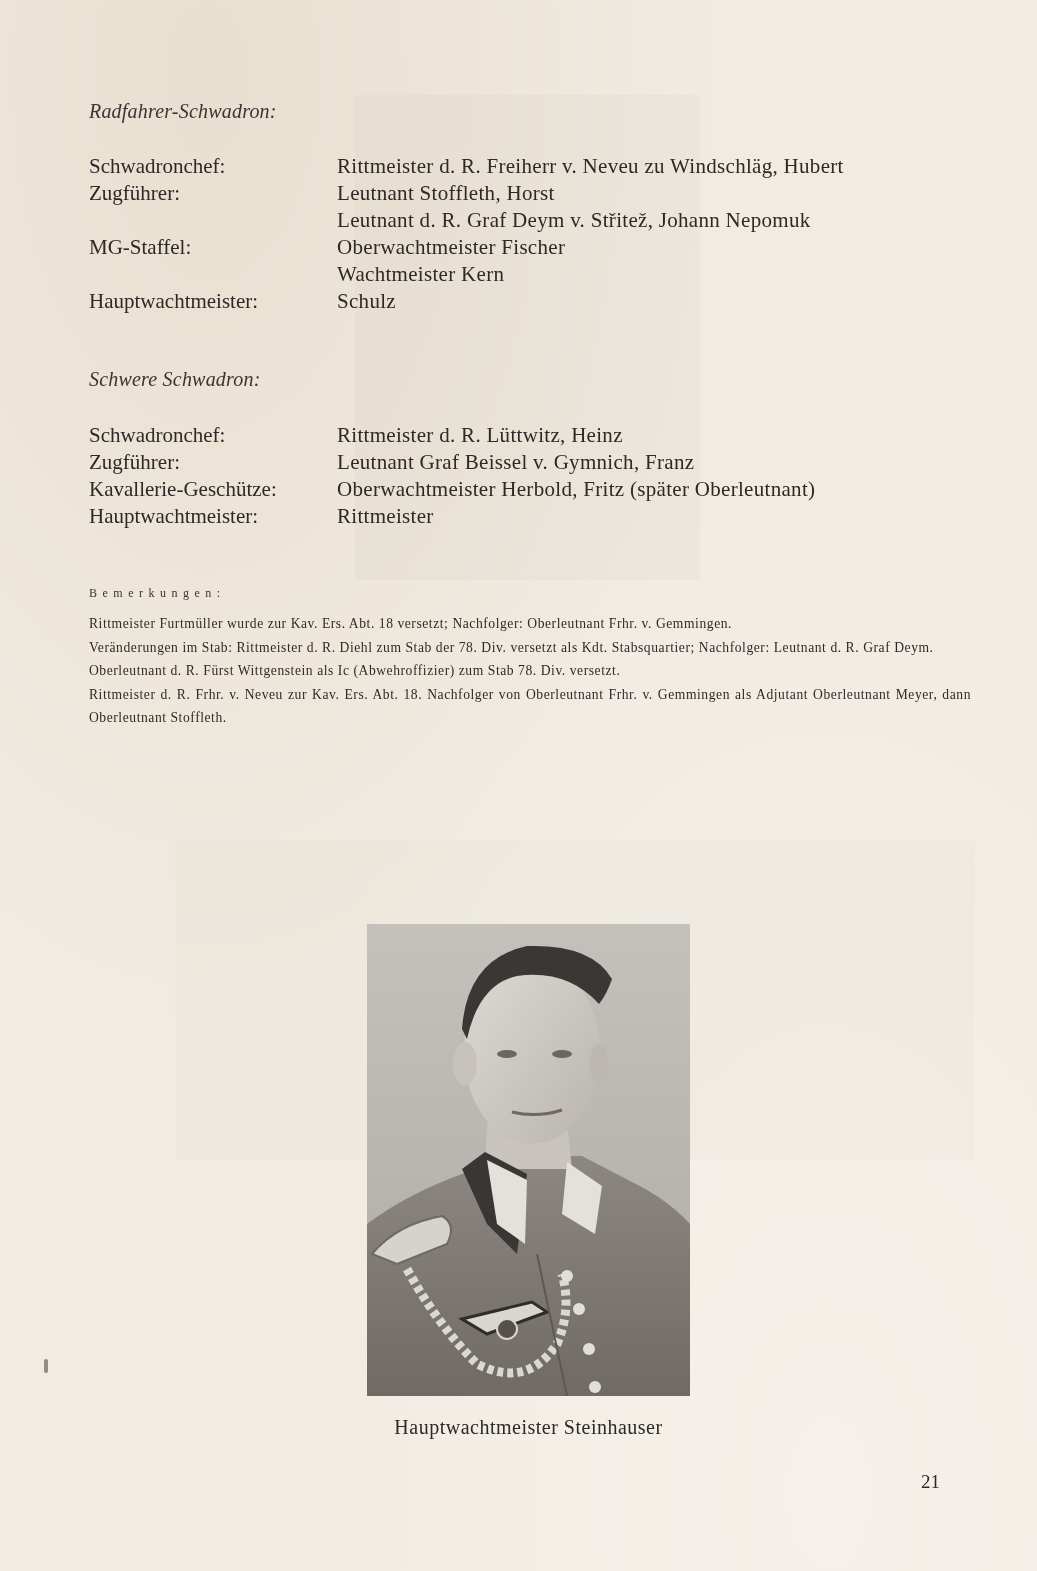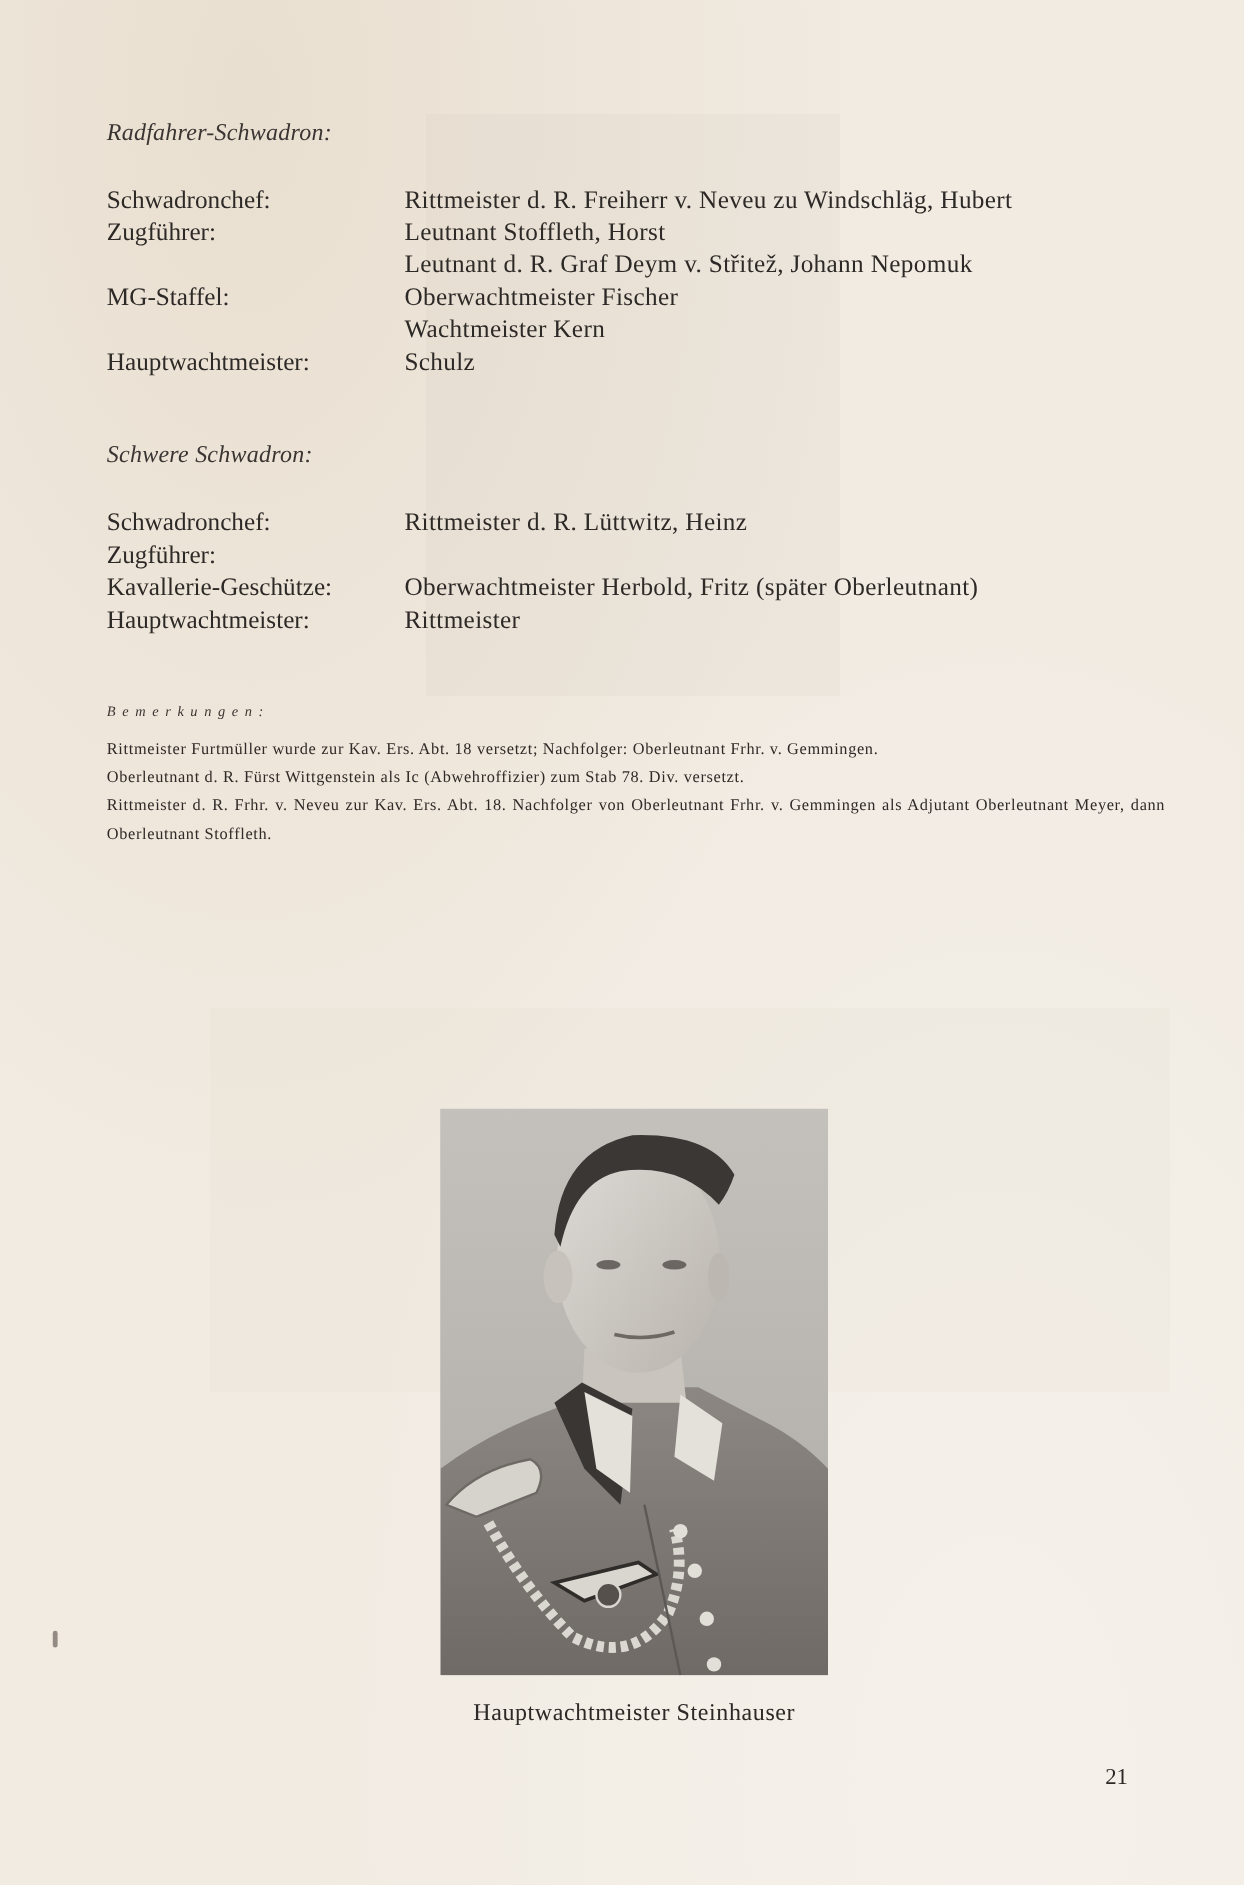--- a/index.html
+++ b/index.html
@@ -46,21 +46,20 @@
   .roster-row { display: flex; }
   .roster-label { width: 248px; flex: none; white-space: nowrap; }
   .roster-value { white-space: nowrap; letter-spacing: 0.3px; }
 
   .remarks-heading {
     position: absolute;
     left: 89px; top: 586px;
     font-size: 12px;
     letter-spacing: 5.5px;
     color: #3a3532;
-    font-style: italic;
   }
   .remarks {
     position: absolute;
     left: 89px; top: 612px;
     width: 882px;
     font-size: 13.6px;
     line-height: 23.5px;
     letter-spacing: 0.55px;
     color: #2f2a27;
   }
@@ -127,34 +126,36 @@
   </div>
 
   <div class="section-title" style="top:368px;">Schwere Schwadron:</div>
   <div class="roster" style="top:422px;">
     <div class="roster-row">
       <span class="roster-label">Schwadronchef:</span>
       <span class="roster-value">Rittmeister d. R. Lüttwitz, Heinz</span>
     </div>
     <div class="roster-row">
       <span class="roster-label">Zugführer:</span>
+      <span class="roster-value">Leutnant Graf Beissel v. Gymnich, Franz</span>
     </div>
     <div class="roster-row">
       <span class="roster-label">Kavallerie-Geschütze:</span>
       <span class="roster-value">Oberwachtmeister Herbold, Fritz (später Oberleutnant)</span>
     </div>
     <div class="roster-row">
       <span class="roster-label">Hauptwachtmeister:</span>
       <span class="roster-value">Rittmeister</span>
     </div>
   </div>
 
   <div class="remarks-heading">Bemerkungen:</div>
   <div class="remarks">
     <div class="remark">Rittmeister Furtmüller wurde zur Kav. Ers. Abt. 18 versetzt; Nachfolger: Oberleutnant Frhr. v. Gemmingen.</div>
+    <div class="remark">Veränderungen im Stab: Rittmeister d. R. Diehl zum Stab der 78. Div. versetzt als Kdt. Stabsquartier; Nachfolger: Leutnant d. R. Graf Deym.</div>
     <div class="remark">Oberleutnant d. R. Fürst Wittgenstein als Ic (Abwehroffizier) zum Stab 78. Div. versetzt.</div>
     <div class="remark">Rittmeister d. R. Frhr. v. Neveu zur Kav. Ers. Abt. 18. Nachfolger von Oberleutnant Frhr. v. Gemmingen als Adjutant Oberleutnant Meyer, dann Oberleutnant Stoffleth.</div>
   </div>
 
   <div class="photo">
     <svg width="323" height="472" viewBox="0 0 323 472">
 
       <defs>
         <linearGradient id="bg" x1="0" y1="0" x2="0" y2="1">
           <stop offset="0" stop-color="#c4c1bc"></stop>

